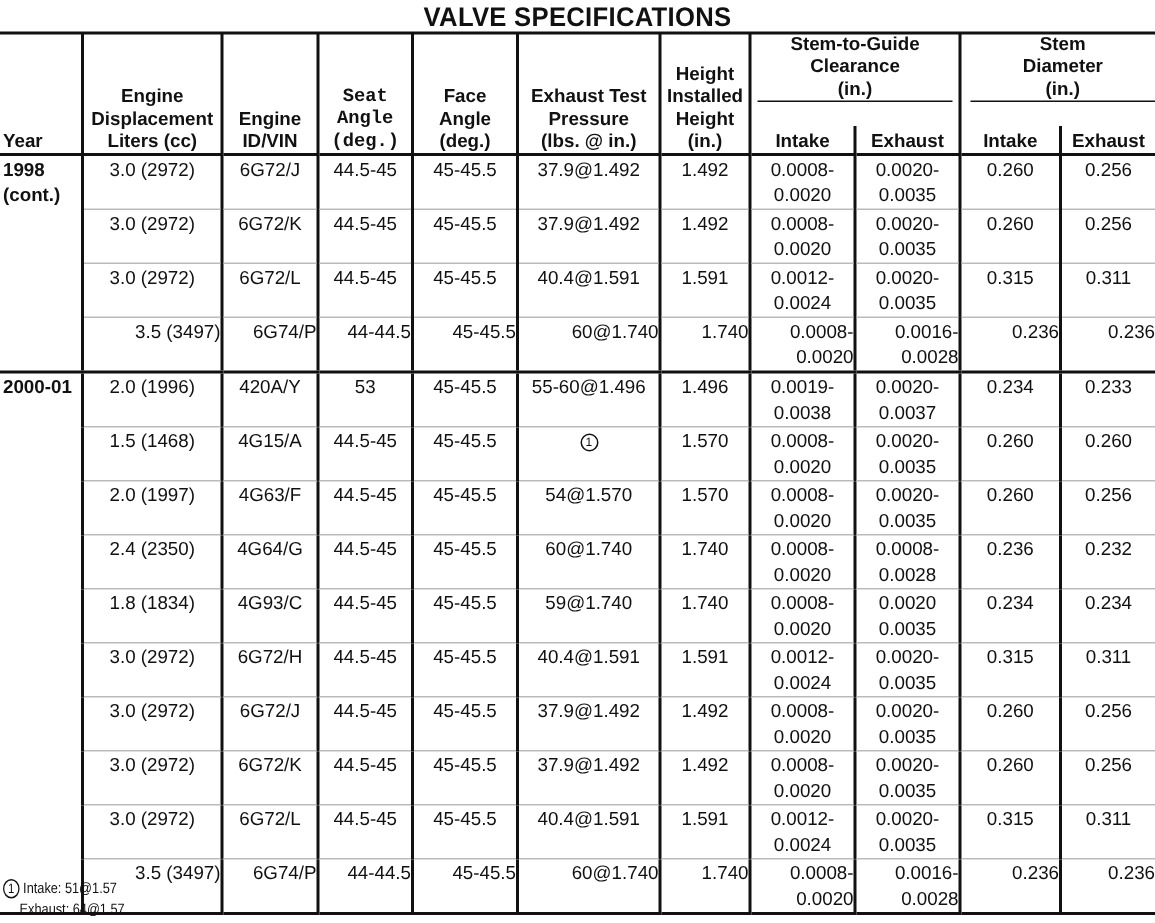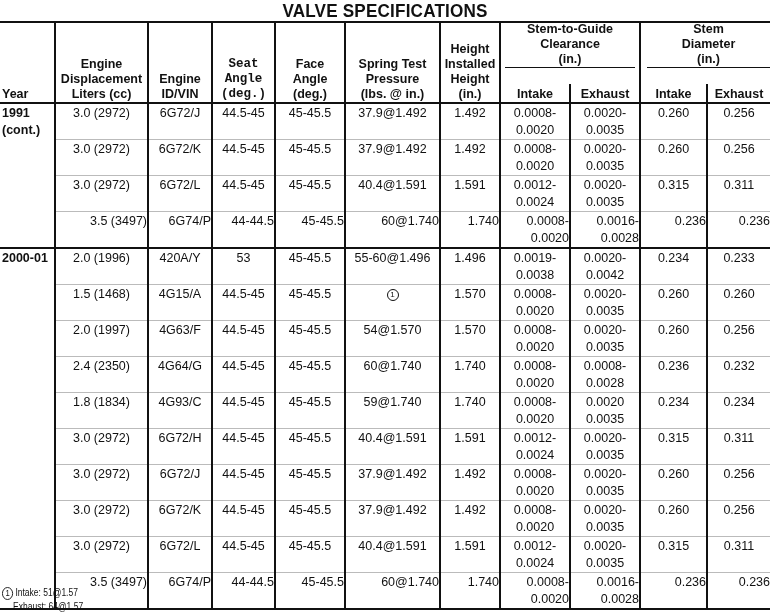--- a/index.html
+++ b/index.html
@@ -58,21 +58,21 @@
         <div>Seat</div>
         <div>Angle</div>
         <div>(deg.)</div>
       </th>
       <th rowspan="2" style="border-bottom:2px solid #111;" class="vl">
         <div>Face</div>
         <div>Angle</div>
         <div>(deg.)</div>
       </th>
       <th rowspan="2" style="border-bottom:2px solid #111;" class="vl">
-        <div>Spring Test</div>
+        <div>Exhaust Test</div>
         <div>Pressure</div>
         <div>(lbs. @ in.)</div>
       </th>
       <th rowspan="2" style="border-bottom:2px solid #111;" class="vl">
         <div>Height</div>
         <div>Installed</div>
         <div>Height</div>
         <div>(in.)</div>
       </th>
       <th colspan="2" style="vertical-align:top;border-radius:18px;" class="vl">
@@ -93,21 +93,21 @@
     <tr class="hrow2">
       <th class="vl">Intake</th>
       <th class="vl">Exhaust</th>
       <th class="vl">Intake</th>
       <th class="vl">Exhaust</th>
     </tr>
   </thead>
   <tbody id="tbody">
       <tr class="body-row">
         <td class="yr" rowspan="4" style="border-bottom: 2px solid rgb(17, 17, 17);">
-          <div>1991</div>
+          <div>1998</div>
           <div>(cont.)</div>
         </td>
         <td class="vl">3.0 (2972)</td>
         <td class="vl">6G72/J</td>
         <td class="vl">44.5-45</td>
         <td class="vl">45-45.5</td>
         <td class="vl">37.9@1.492</td>
         <td class="vl">1.492</td>
         <td class="vl">
           <div>0.0008-</div>
@@ -184,21 +184,21 @@
         <td class="vl">53</td>
         <td class="vl">45-45.5</td>
         <td class="vl">55-60@1.496</td>
         <td class="vl">1.496</td>
         <td class="vl">
           <div>0.0019-</div>
           <div>0.0038</div>
         </td>
         <td class="vl">
           <div>0.0020-</div>
-          <div>0.0042</div>
+          <div>0.0037</div>
         </td>
         <td class="vl">0.234</td>
         <td class="vl">0.233</td>
       </tr>
       <tr class="body-row">
         <td class="vl">1.5 (1468)</td>
         <td class="vl">4G15/A</td>
         <td class="vl">44.5-45</td>
         <td class="vl">45-45.5</td>
         <td class="vl"><span class="circ">1</span></td>

